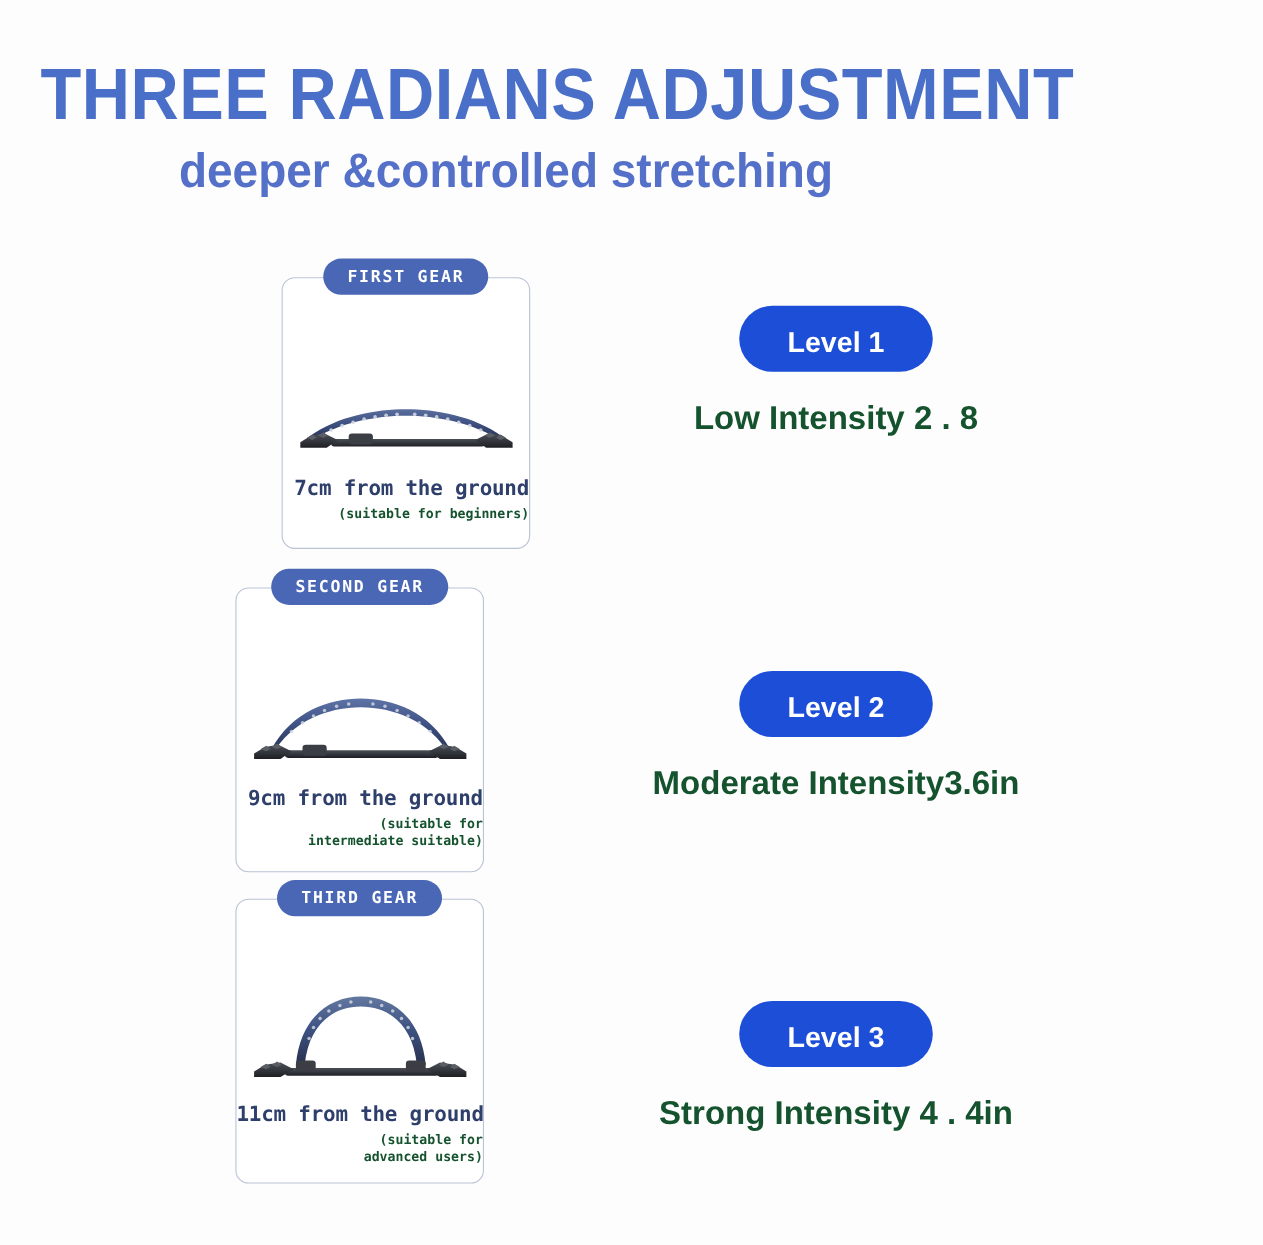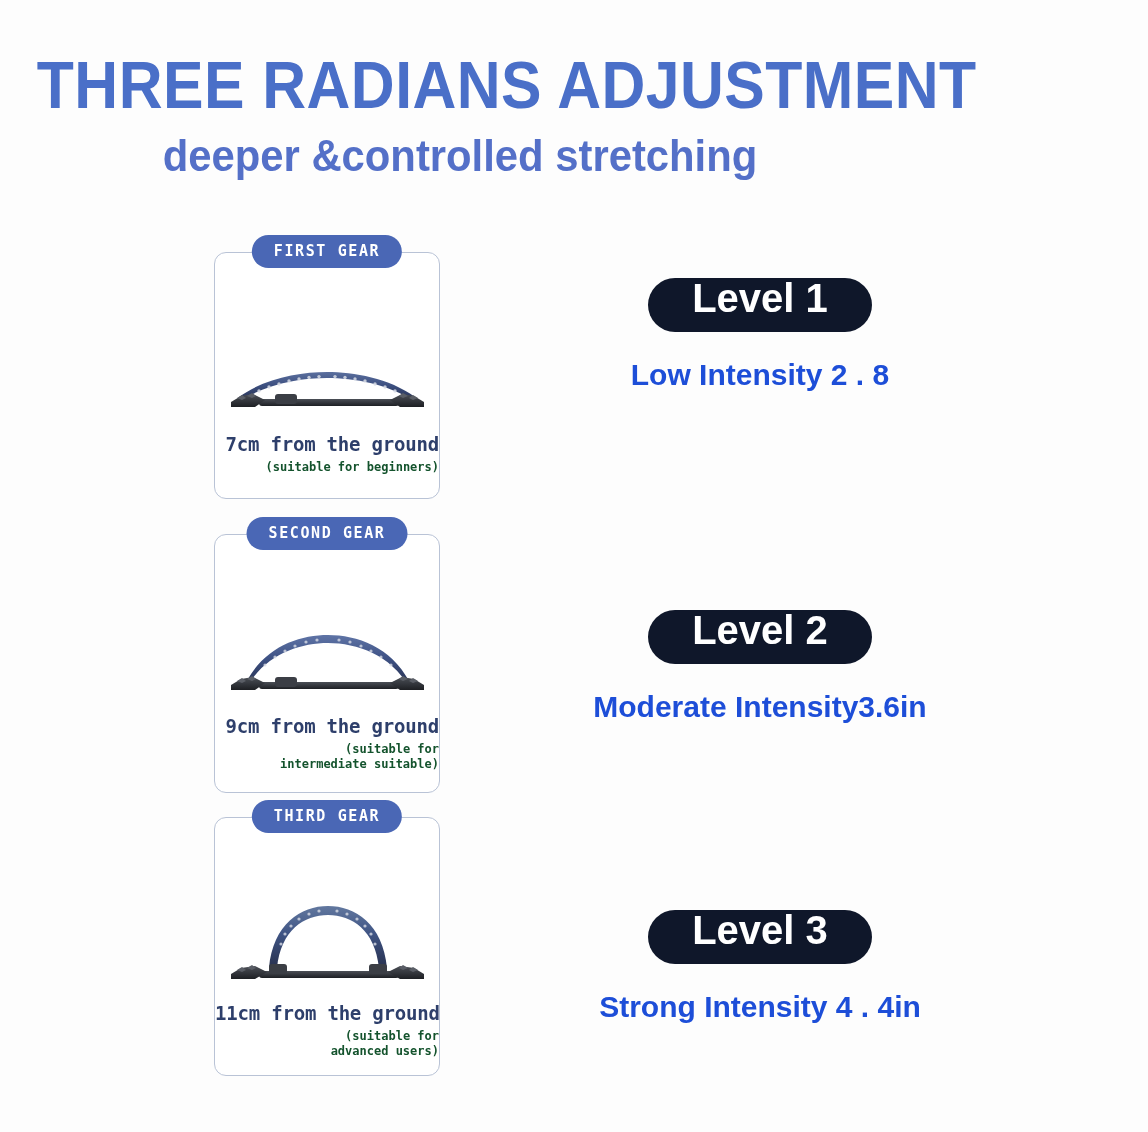--- a/index.html
+++ b/index.html
@@ -60,21 +60,21 @@
   
   .gear-card {
     position: absolute;
     left: 214px;
     width: 226px;
     border: 1.6px solid #b9c3d6;
     border-radius: 12px;
     background: #ffffff;
     box-sizing: border-box;
   }
-  .gear-card.card-0 { top: 24px;  height: 247px; }
+  .gear-card.card-0 { top: 24px;  height: 247px; margin-left: 42px; }
   .gear-card.card-1 { top: 306px; height: 259px; }
   .gear-card.card-2 { top: 589px; height: 259px; text-decoration: underline; }
 
   .gear-pill {
     position: absolute;
     top: -18px;
     left: 50%;
     transform: translateX(-50%);
     background: #4a67b5;
     color: #ffffff;
@@ -131,37 +131,37 @@
     left: 560px;
     width: 400px;
     text-align: center;
   }
   .level-block.lvl-0 { top: 50px; }
   .level-block.lvl-1 { top: 382px; }
   .level-block.lvl-2 { top: 682px; }
 
   .level-pill {
     display: inline-block;
-    background: #0f172a;
+    background: #1d4ed8;
     color: #ffffff;
     font-family: "Liberation Sans Narrow", "Liberation Sans", sans-serif;
-    font-size: 40px;
+    font-size: 26px;
     font-weight: 600;
     line-height: 1.0;
-    padding: 0 44px 14px 44px;
+    padding: 20px 44px 14px 44px;
     border-radius: 32px;
     white-space: nowrap;
     letter-spacing: 0px;
   }
   .level-desc {
     margin-top: 26px;
     font-family: "Liberation Sans Narrow", "Liberation Sans", sans-serif;
     font-size: 30px;
     font-weight: 600;
-    color: #1d4ed8;
+    color: #14532d;
     white-space: nowrap;
     letter-spacing: 0px;
   }
 </style>
 </head>
 <body>
 
 <div class="header">
   <div class="main-title">THREE RADIANS ADJUSTMENT</div>
   <div class="sub-title">deeper &amp;controlled stretching</div>

